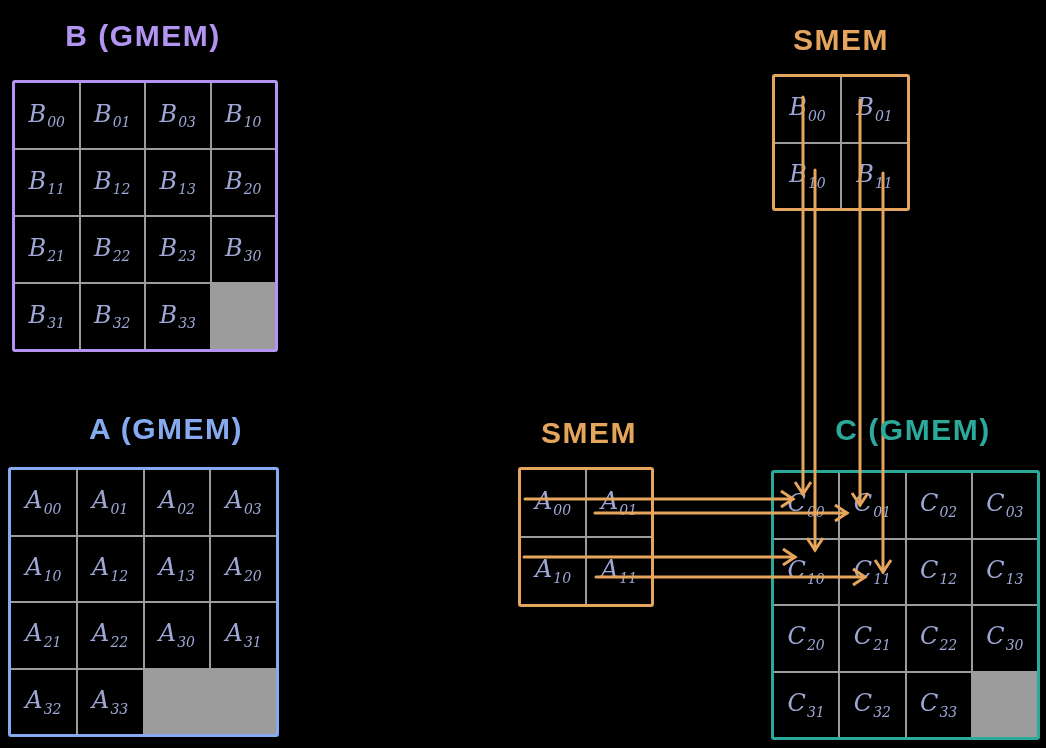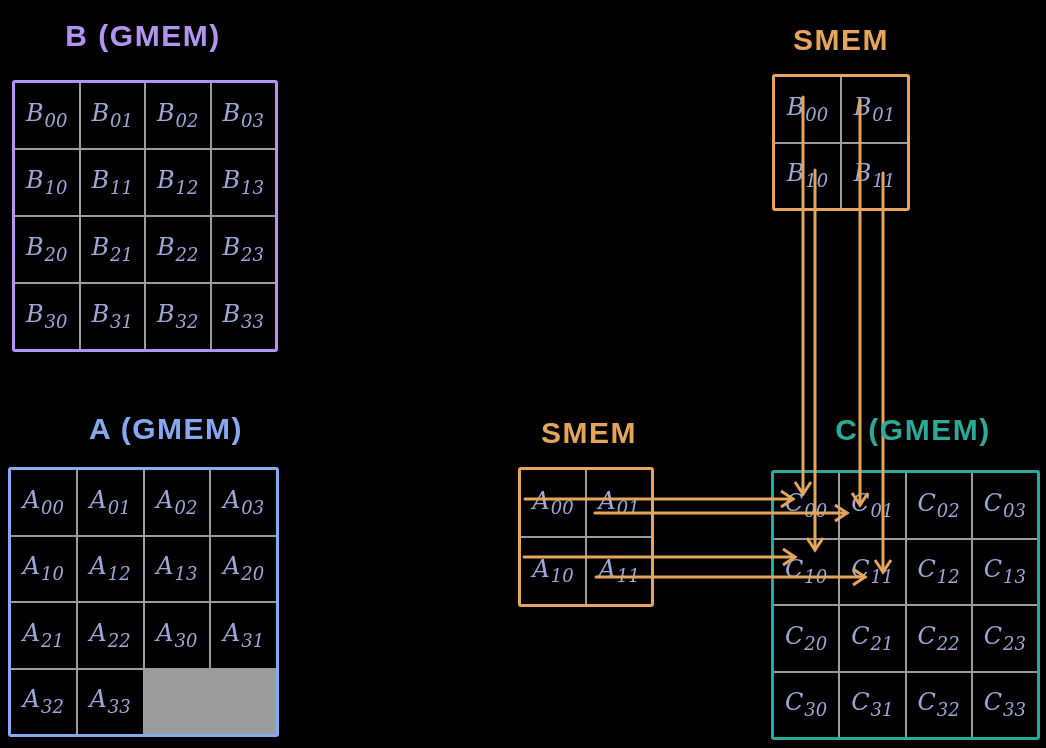--- a/index.html
+++ b/index.html
@@ -34,21 +34,21 @@
     overflow:hidden;
   }
   .lbl{
     font-family:"DejaVu Serif",serif;
     font-style:italic;
     font-size:24px;
     color:var(--celltext);
     white-space:nowrap;
     line-height:1;
   }
-  .lbl sub{font-size:18px;margin-left:1px;}
+  .lbl sub{font-size:14px;margin-left:1px;}
   
   .title{
     position:absolute;
     transform:translateX(-50%);
     font-weight:700;
     font-size:30px;
     letter-spacing:1.5px;
     line-height:1;
     white-space:nowrap;
     z-index:6;
@@ -84,23 +84,20 @@
   <div class="title teal t-c">C (GMEM)</div>
 
   <div class="matrix b-box g4">
       <div class="cell">
         <span class="lbl"><span>B</span><sub>00</sub></span>
       </div>
       <div class="cell">
         <span class="lbl"><span>B</span><sub>01</sub></span>
       </div>
       <div class="cell">
-        <span class="lbl"><span>B</span><sub>02</sub></span>
-      </div>
-      <div class="cell">
         <span class="lbl"><span>B</span><sub>03</sub></span>
       </div>
       <div class="cell">
         <span class="lbl"><span>B</span><sub>10</sub></span>
       </div>
       <div class="cell">
         <span class="lbl"><span>B</span><sub>11</sub></span>
       </div>
       <div class="cell">
         <span class="lbl"><span>B</span><sub>12</sub></span>
@@ -203,23 +200,20 @@
         <span class="lbl"><span>C</span><sub>13</sub></span>
       </div>
       <div class="cell">
         <span class="lbl"><span>C</span><sub>20</sub></span>
       </div>
       <div class="cell">
         <span class="lbl"><span>C</span><sub>21</sub></span>
       </div>
       <div class="cell">
         <span class="lbl"><span>C</span><sub>22</sub></span>
-      </div>
-      <div class="cell">
-        <span class="lbl"><span>C</span><sub>23</sub></span>
       </div>
       <div class="cell">
         <span class="lbl"><span>C</span><sub>30</sub></span>
       </div>
       <div class="cell">
         <span class="lbl"><span>C</span><sub>31</sub></span>
       </div>
       <div class="cell">
         <span class="lbl"><span>C</span><sub>32</sub></span>
       </div>

